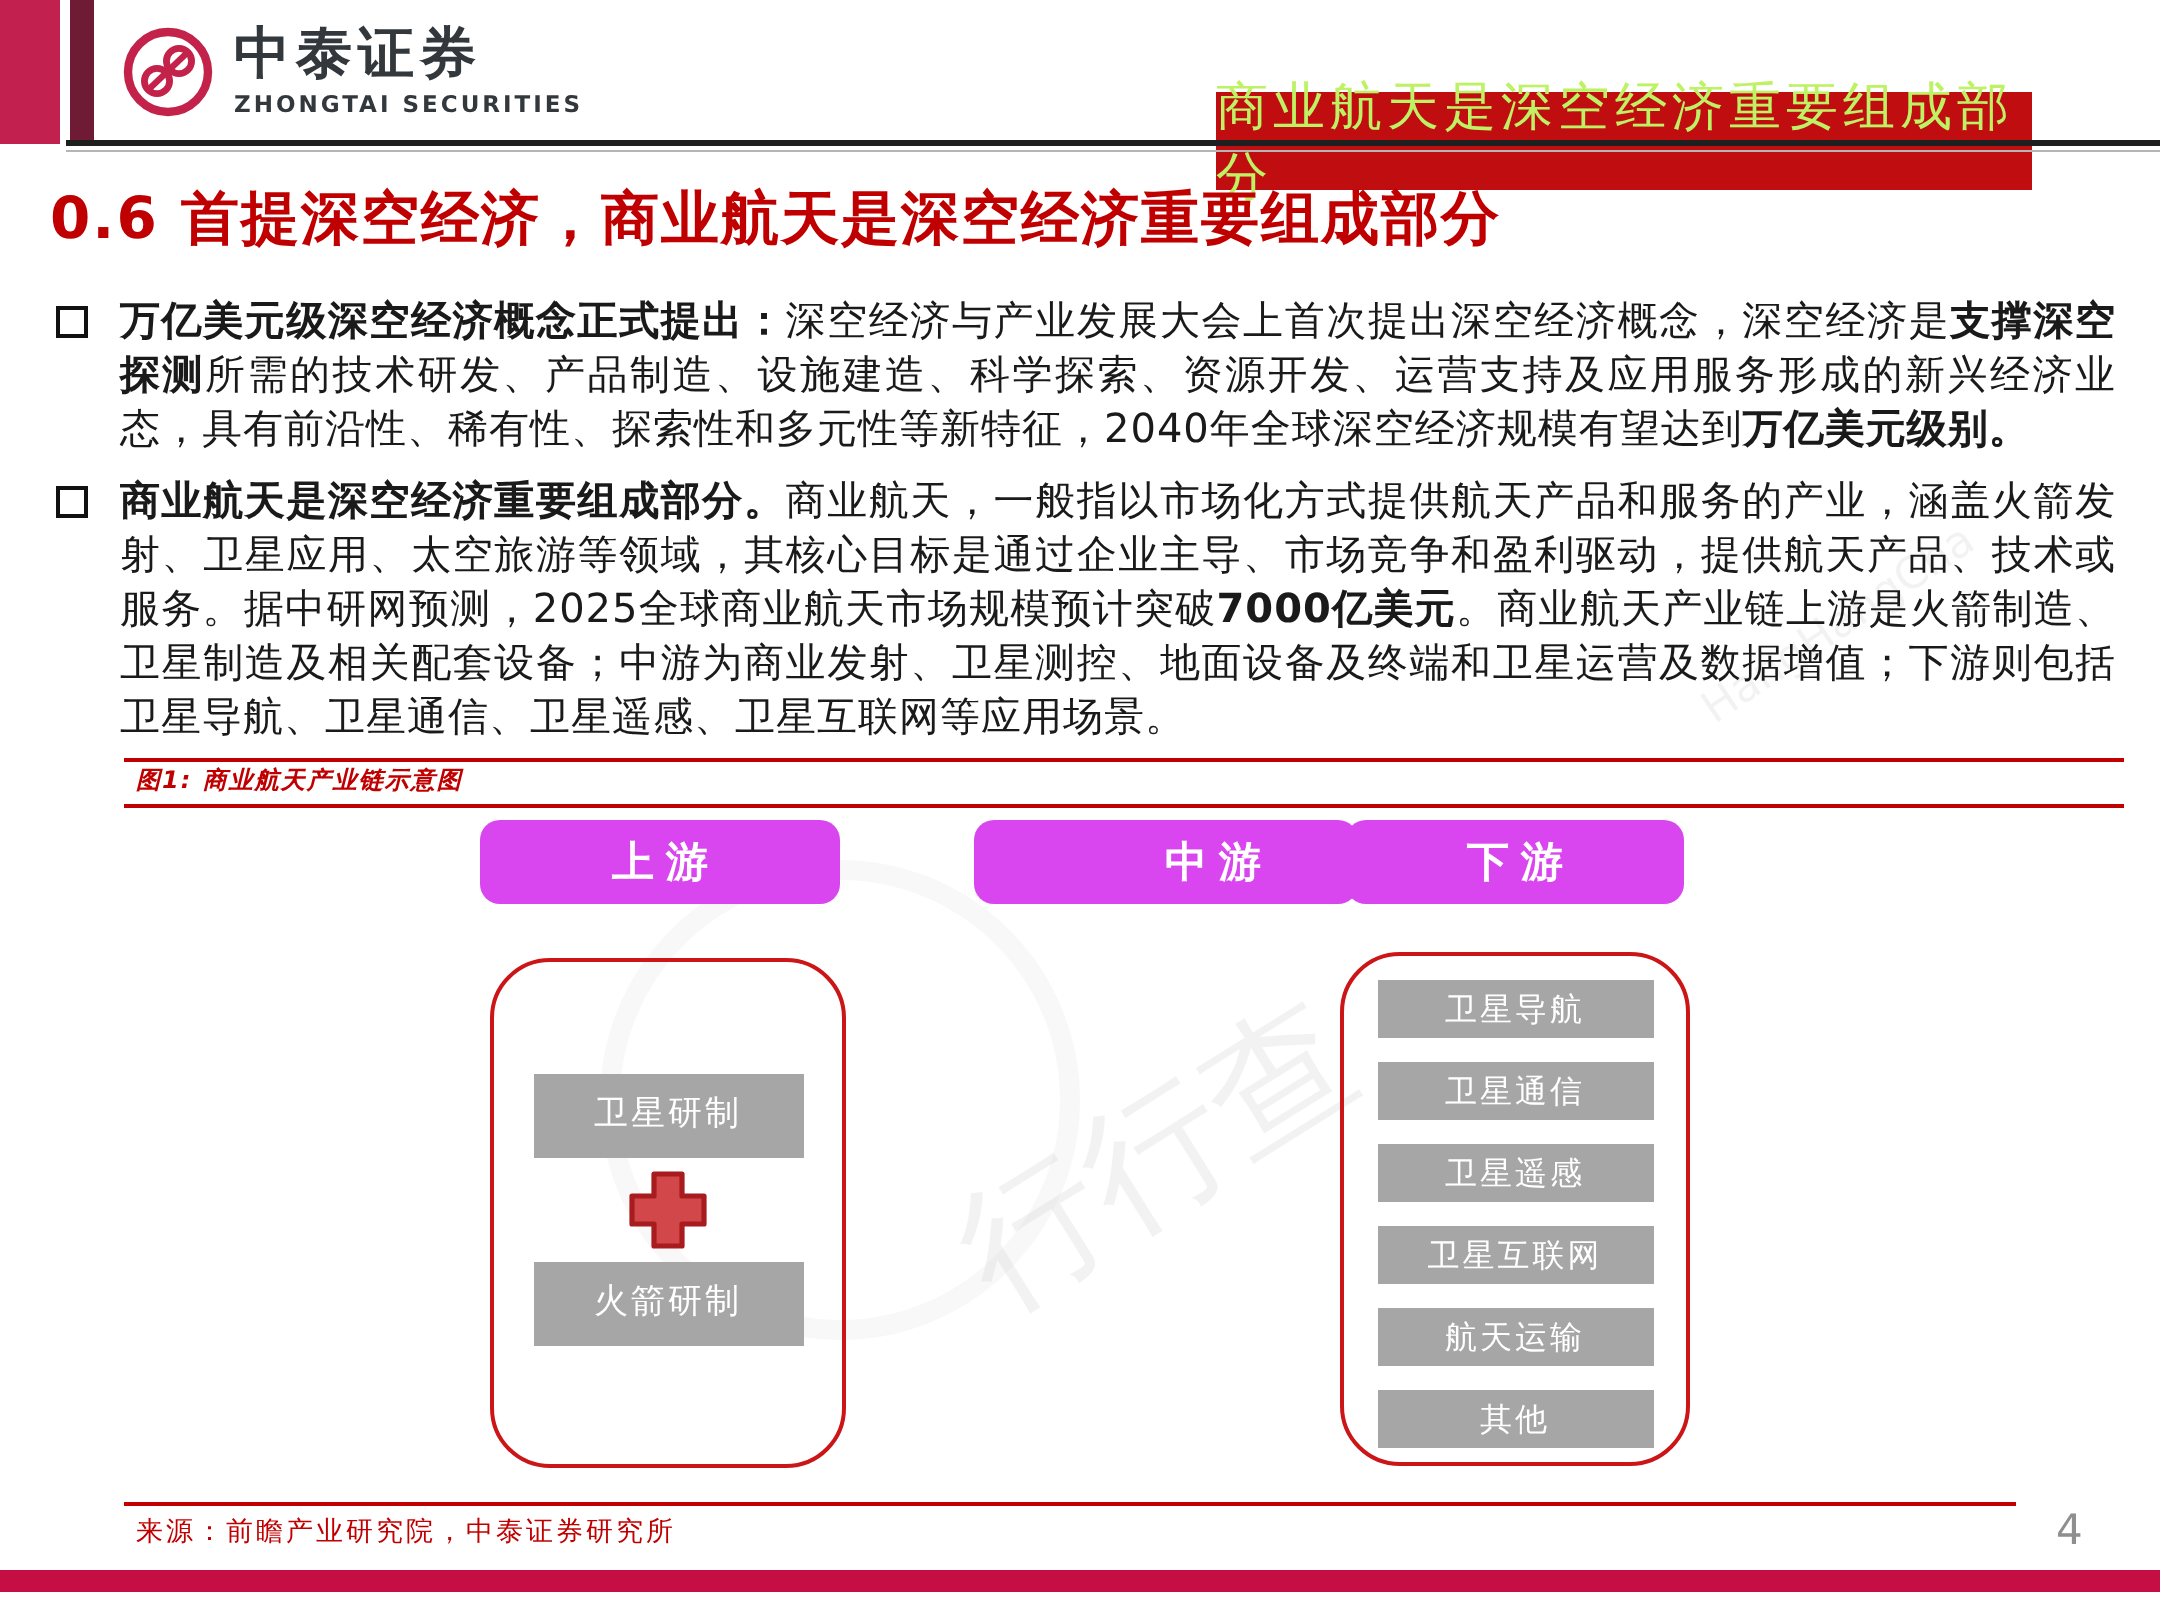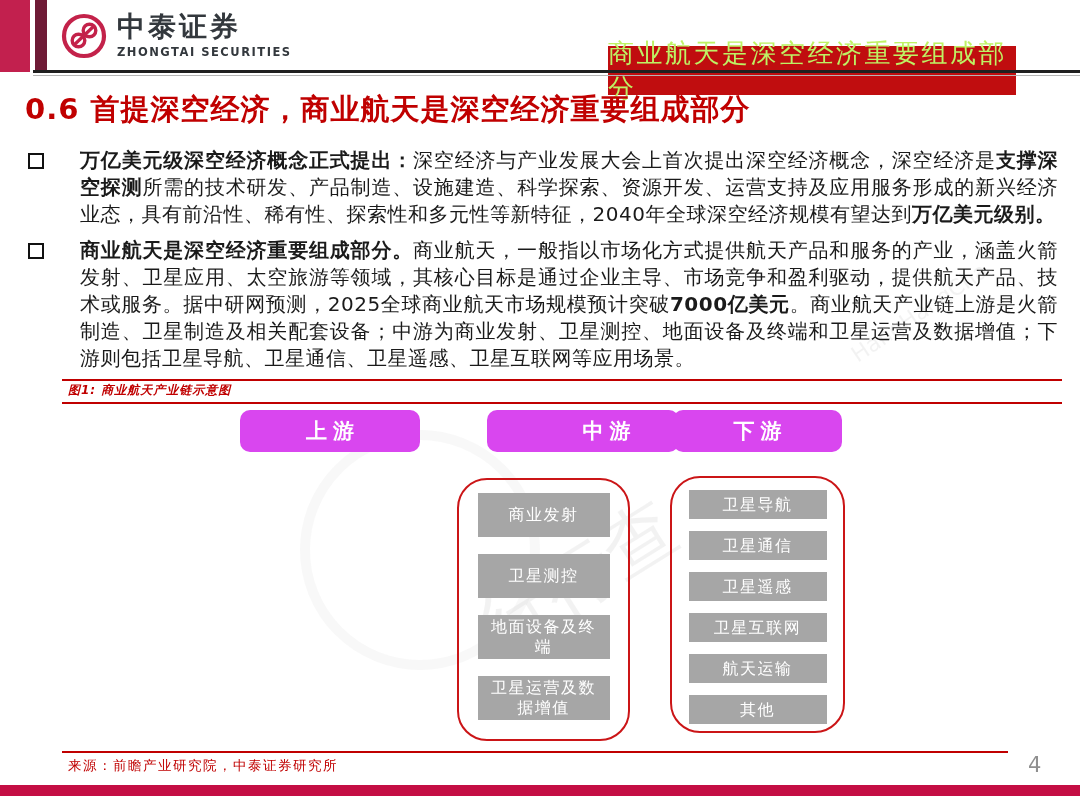--- a/index.html
+++ b/index.html
@@ -20,21 +20,21 @@
     position:absolute; left:608px; top:15px; width:408px; height:49px; background:#c00d0f;
     color:#bef264; font-size:26px; letter-spacing:2.5px; display:flex; align-items:center; justify-content:center;margin-top:31px;
   }
   
   .sec-title {
     position:absolute; left:25px; top:90px; width:1020px;
     color:#c00000; font-size:29px; font-weight:bold; letter-spacing:1px;
   }
   
   .bullet-list {position:absolute; left:28px; top:147px; width:1030px;}
-  .bullet {display:flex; margin-bottom:9px;gap:20px;}
+  .bullet {display:flex; margin-bottom:9px;}
   .bullet-marker {
     flex:0 0 auto; width:12px; height:12px; border:2.5px solid #111; margin:6px 16px 0 0;
   }
   .bullet-text {
     flex:1; font-size:20px; line-height:27px; color:#1a1a1a; text-align:justify;
     letter-spacing:0.5px; margin:0;
   }
   .b {font-weight:bold;}
   
   .fig-line {position:absolute; background:#c00000; height:2px;}
@@ -122,25 +122,26 @@
   </div>
 
   <div class="fig-line fig-line-top"></div>
   <div class="fig-caption">图1: 商业航天产业链示意图</div>
   <div class="fig-line fig-line-cap"></div>
 
   <div class="chain-header" id="hdr-0">上游</div>
   <div class="chain-header" id="hdr-1">中游</div>
   <div class="chain-header" id="hdr-2">下游</div>
 
-  <div class="col col-1">
-      <div class="gbox">商业发射</div>
-      <div class="gbox">卫星测控</div>
-      <div class="gbox">地面设备及终端</div>
-      <div class="gbox">卫星运营及数据增值</div>
+  <div class="col col-0">
+      <div class="gbox">卫星研制</div>
+    <svg class="plus" width="42" height="42" viewBox="0 0 42 42">
+      <path d="M14 3 h14 v11 h11 v14 h-11 v11 h-14 v-11 H3 V14 h11 z" fill="#d24749" stroke="#a81b1f" stroke-width="2.6" stroke-linejoin="round"></path>
+    </svg>
+  <div class="gbox">火箭研制</div>
     </div>
   <div class="col col-2">
       <div class="gbox">卫星导航</div>
       <div class="gbox">卫星通信</div>
       <div class="gbox">卫星遥感</div>
       <div class="gbox">卫星互联网</div>
       <div class="gbox">航天运输</div>
       <div class="gbox">其他</div>
     </div>
 

